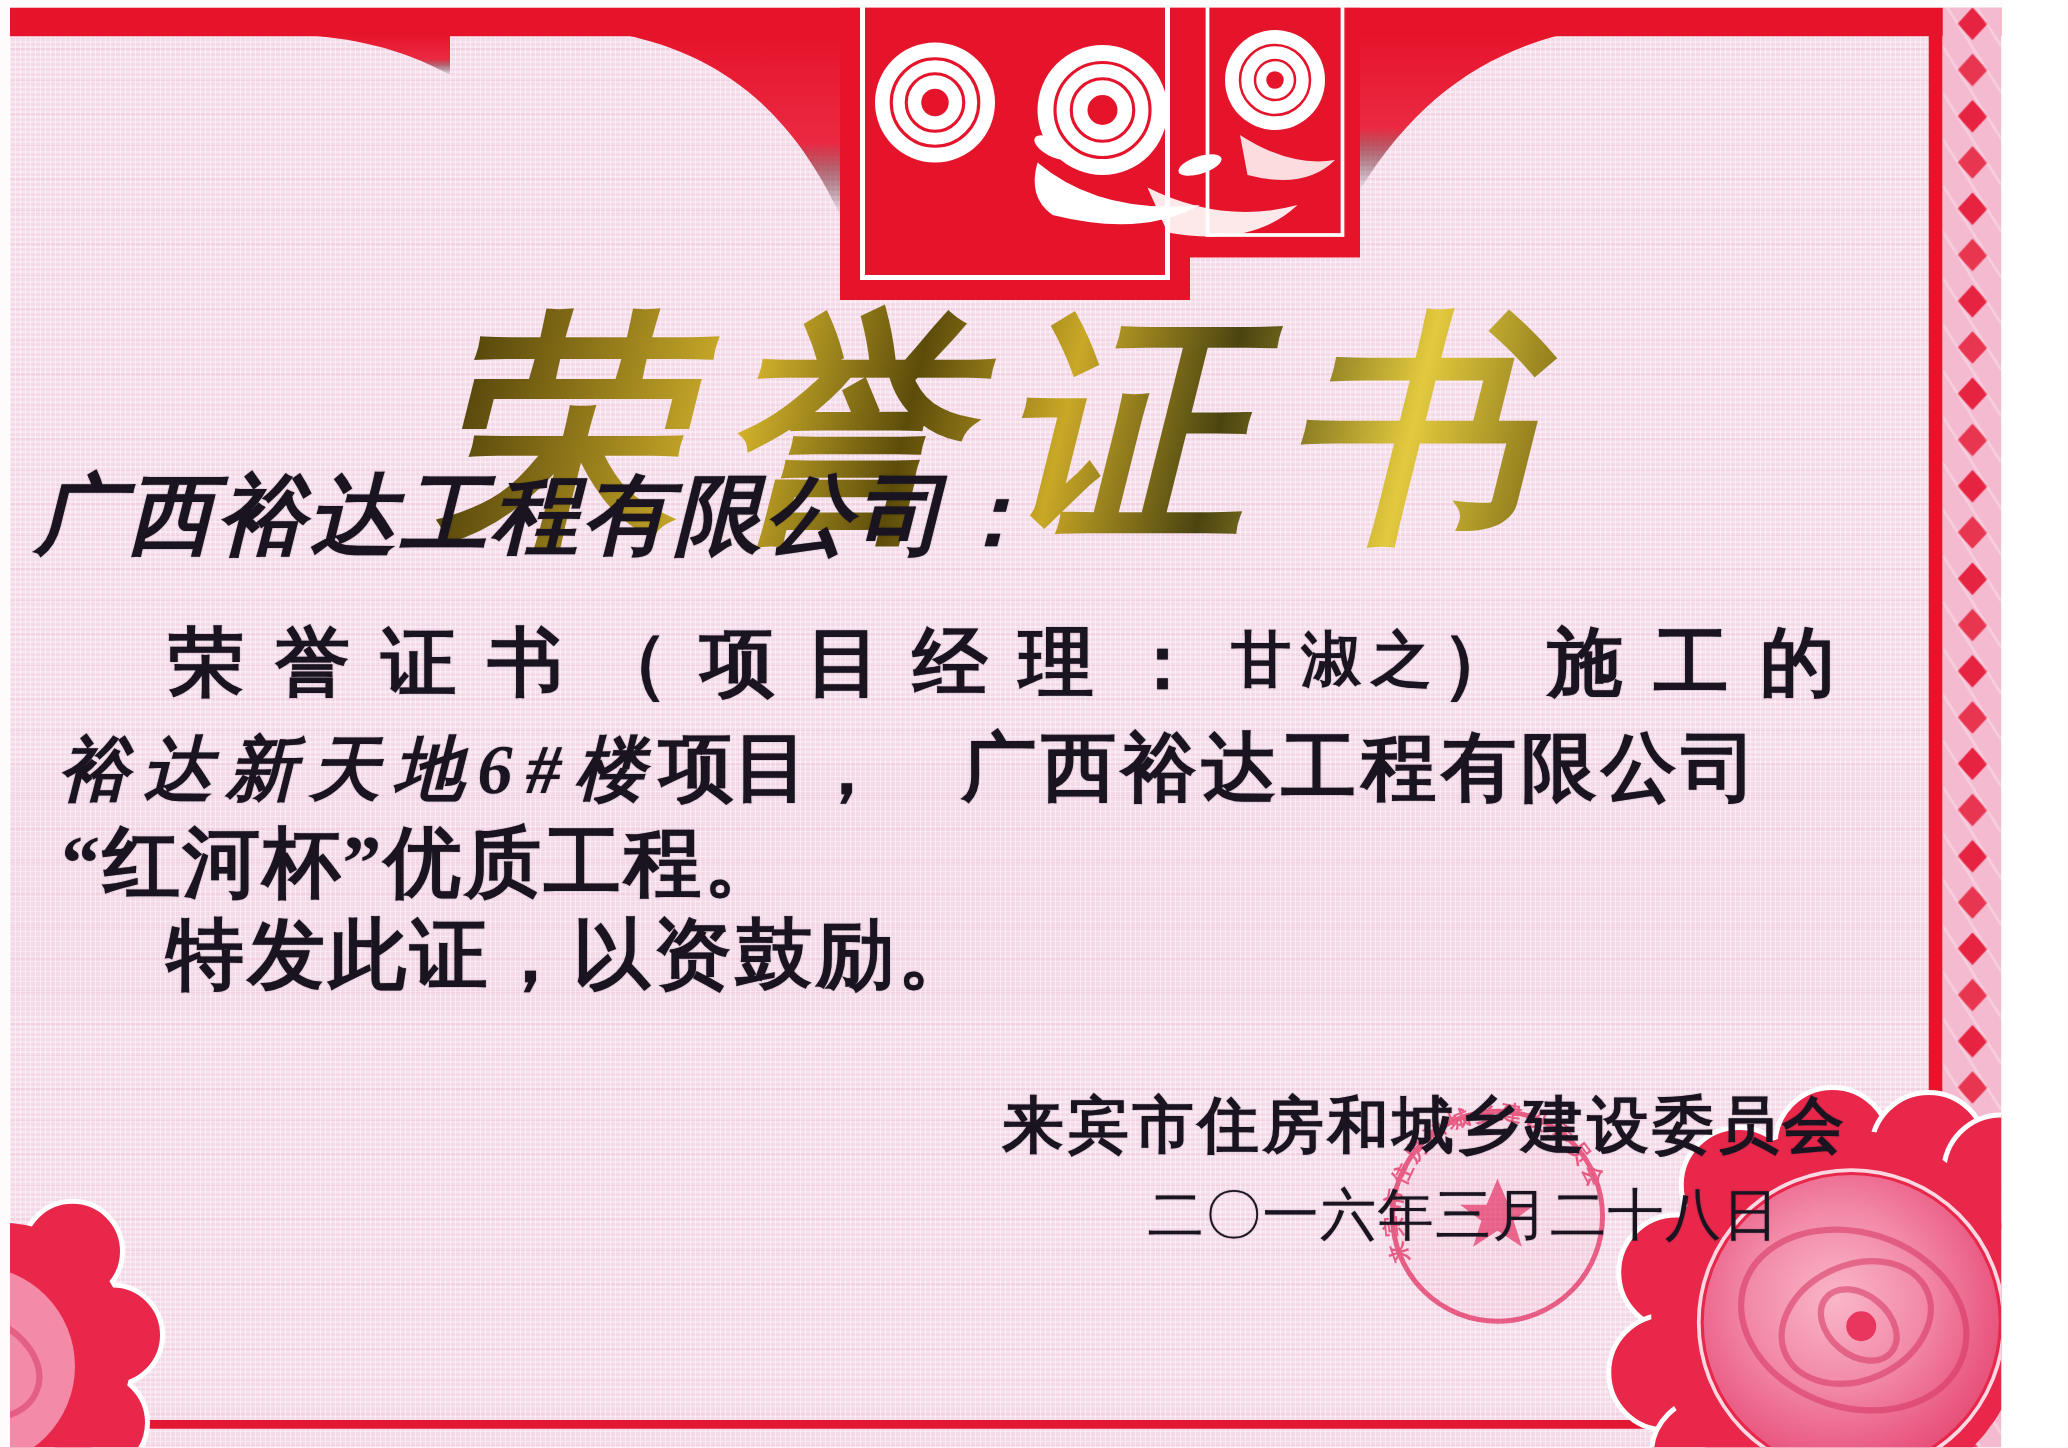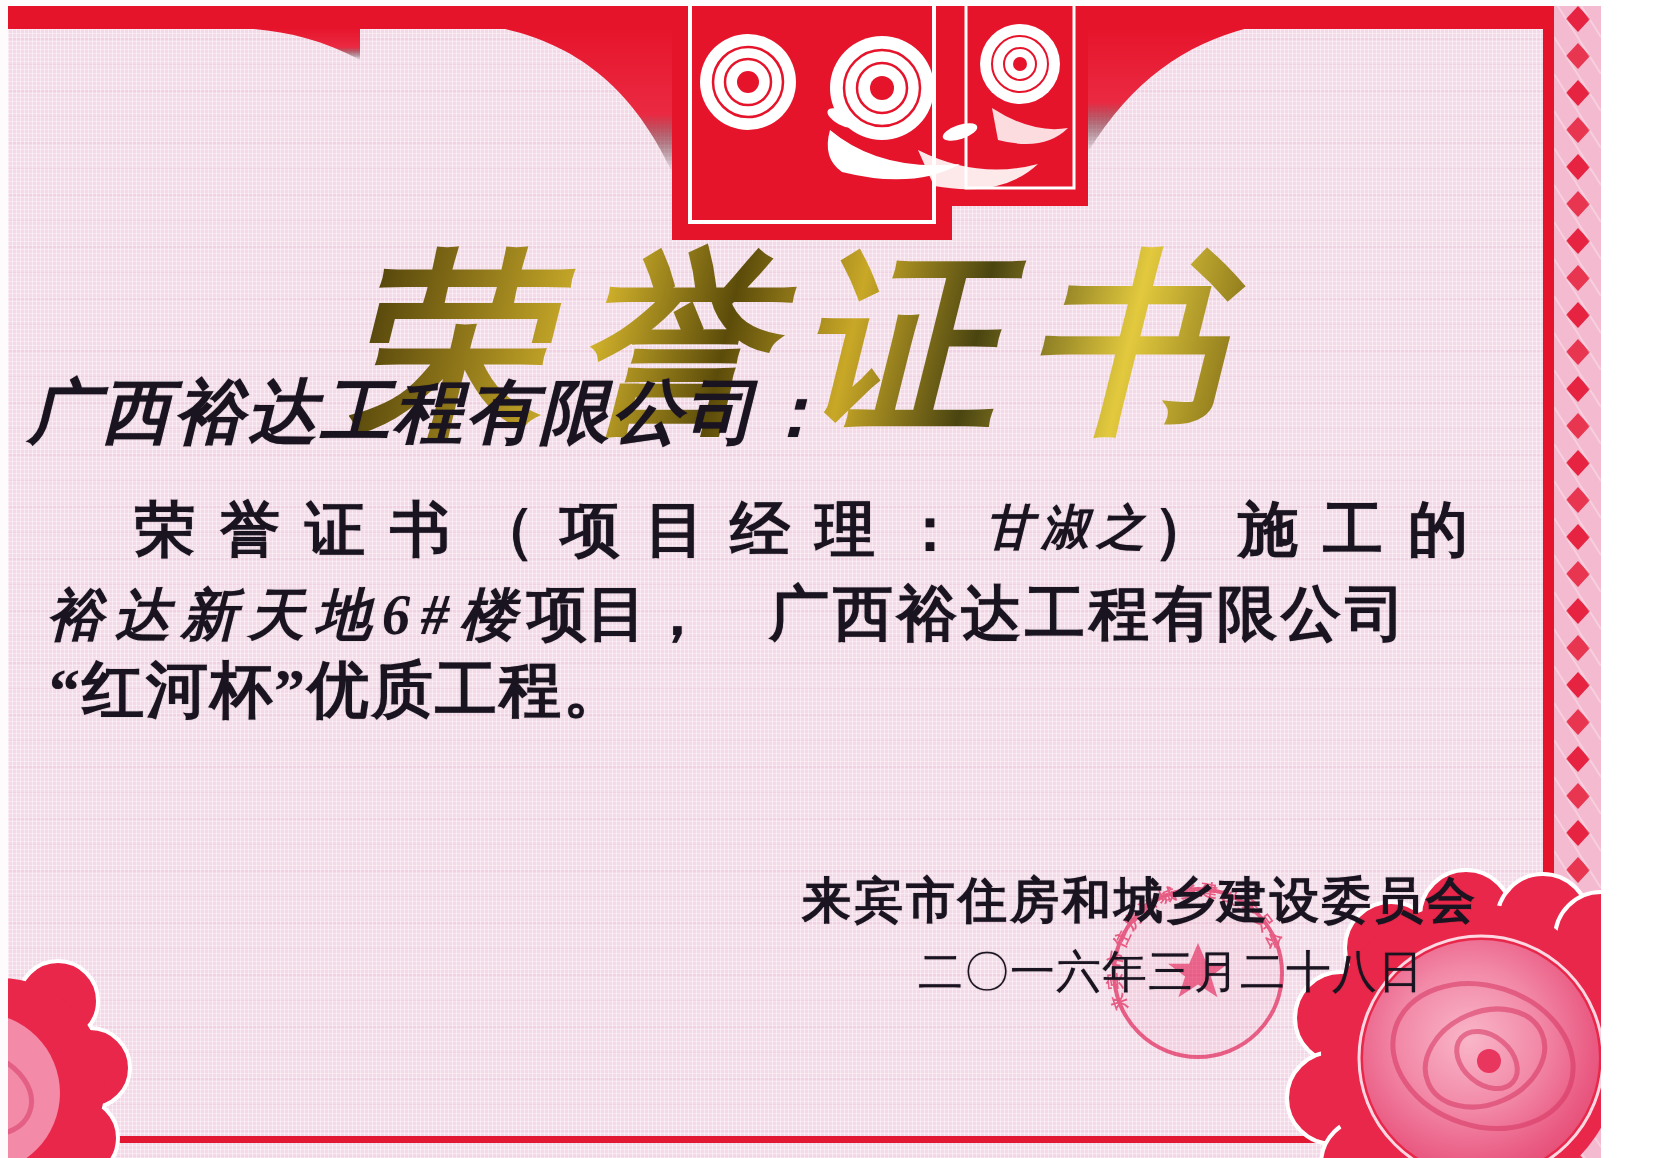--- a/index.html
+++ b/index.html
@@ -28,21 +28,21 @@
     top:82px;left:50%;transform:translateX(-50%);
     font-size:196px;font-weight:800;font-style:italic;
     letter-spacing:30px;white-space:nowrap;
     background:linear-gradient(103deg,#3d3206 0%,#8a7218 14%,#d4b42c 28%,#5c4c0a 42%,#c9a827 55%,#4a4410 68%,#e2c93e 84%,#6b590d 100%);
     -webkit-background-clip:text;background-clip:text;
     color:transparent;
   }
   .recipient{top:366px;left:28px;font-size:70px;font-weight:800;font-style:italic;letter-spacing:3px;}
   .l1{top:490px;left:135px;font-size:60px;font-weight:800;}
   .l1 .sp{letter-spacing:25px;}
-  .l1 .manager{font-size:48px;font-weight:700;font-style:italic;letter-spacing:8px;vertical-align:6px;}
+  .l1 .manager{font-size:48px;font-weight:700;letter-spacing:8px;vertical-align:6px;}
   .l2{top:574px;left:25px;font-size:60px;font-weight:800;}
   .l2 .script{font-size:56px;font-weight:700;font-style:italic;letter-spacing:11px;margin-left:22px;}
   .l2 .gap{display:inline-block;width:62px;}
   .l2 .rest{letter-spacing:4px;}
   .l3{top:648px;left:25px;font-size:62px;font-weight:800;letter-spacing:2px;margin-left:24px;}
   .l4{top:722px;left:133px;font-size:62px;font-weight:800;letter-spacing:3px;}
   .issuer{top:868px;left:802px;font-size:49px;font-weight:800;letter-spacing:3px;}
   .date{top:942px;left:918px;font-size:45px;font-weight:400;letter-spacing:1px;}
 
   .seal{position:absolute;left:1093px;top:868px;z-index:4;mix-blend-mode:multiply;opacity:.88;}
@@ -118,20 +118,21 @@
 
   <div class="ink l1">
     <span class="sp">荣誉证书（项目经理：</span><span class="manager">甘淑之</span><span class="sp">）施工的</span>
   </div>
 
   <div class="ink l2">
     <span class="script">裕达新天地6#楼</span><span>项目，</span><span class="gap"></span><span class="rest">广西裕达工程有限公司</span>
   </div>
 
   <div class="ink l3">“红河杯”优质工程。</div>
+  <div class="ink l4">特发此证，以资鼓励。</div>
 
   <div class="ink issuer">来宾市住房和城乡建设委员会</div>
   <div class="ink date">二〇一六年三月二十八日</div>
 
   <svg class="seal" width="210" height="210" viewBox="-105 -105 210 210">
     <circle cx="0" cy="0" r="84" fill="rgba(244,148,178,0.10)" stroke="#ee5580" stroke-width="4"></circle>
     <path id="sealArc" d="M -66,42 A 78,78 0 1 1 66,42" fill="none"></path>
     <text font-size="17" fill="#ee5580" letter-spacing="3" font-weight="bold" font-family="Liberation Sans, sans-serif">
       <textPath href="#sealArc" startOffset="8">来宾市住房和城乡建设委员会</textPath>
     </text>

